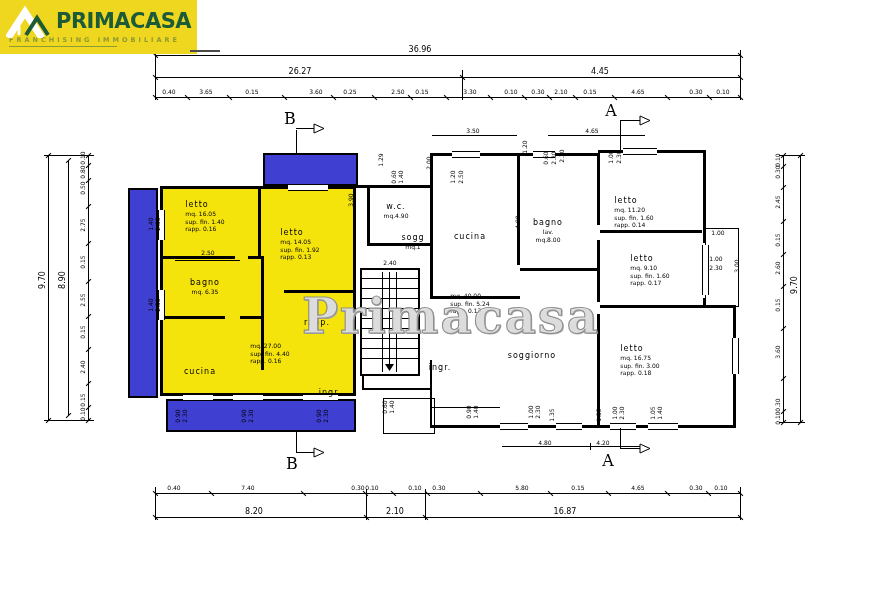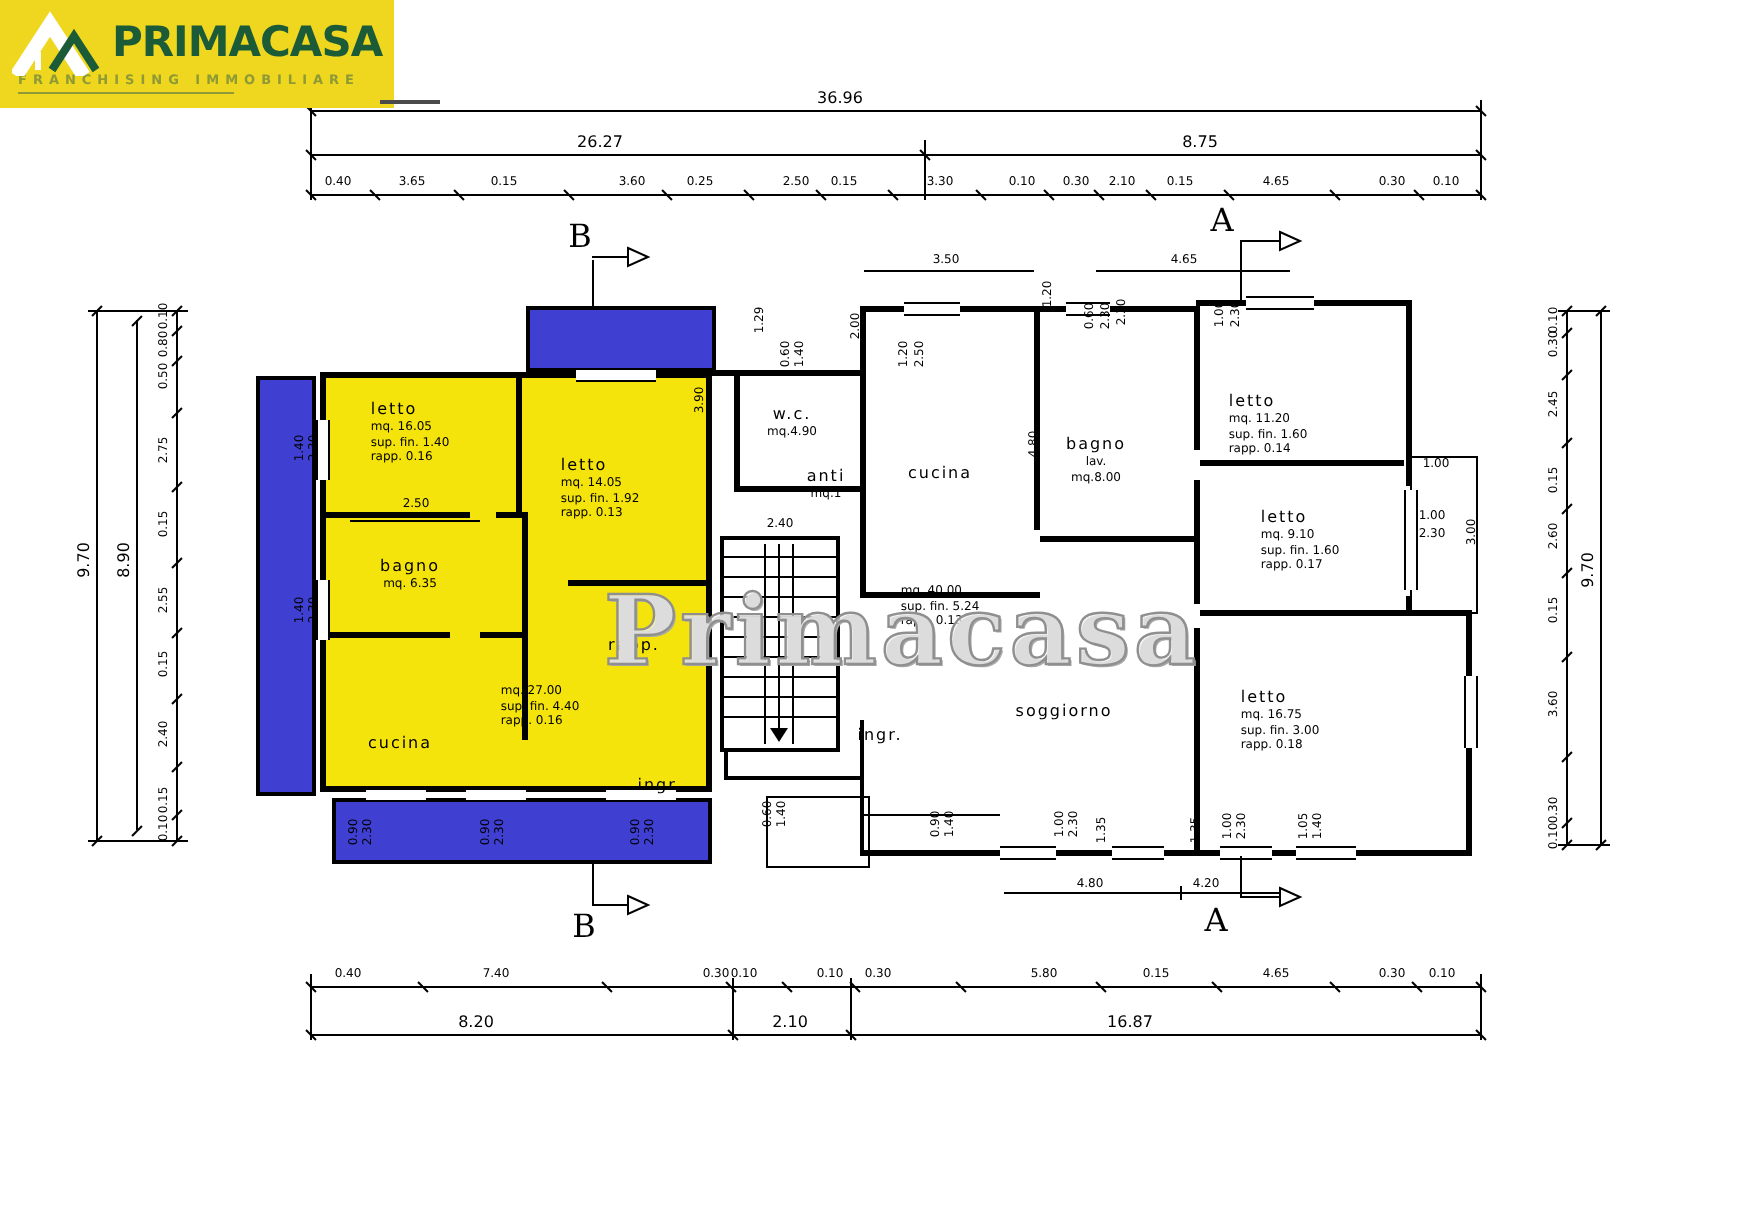--- a/index.html
+++ b/index.html
@@ -188,21 +188,21 @@
 
 <div class="ln" style="left: 155px; top: 55px; width: 585px; height: 1px;"></div>
     <div class="tick" style="left: 154.5px; top: 52px;"></div>
     <div class="tick" style="left: 739.5px; top: 52px;"></div>
     <div class="dlbl" style="left: 420px; top: 49px; font-size: 8px;">36.96</div>
     <div class="ln" style="left: 155px; top: 77px; width: 585px; height: 1px;"></div>
     <div class="tick" style="left: 154.5px; top: 74px;"></div>
     <div class="tick" style="left: 739.5px; top: 74px;"></div>
     <div class="tick" style="left: 461.5px; top: 74px;"></div>
     <div class="dlbl" style="left: 300px; top: 71px; font-size: 8px;">26.27</div>
-    <div class="dlbl" style="left: 600px; top: 71px; font-size: 8px;">8.75</div>
+    <div class="dlbl" style="left: 600px; top: 71px; font-size: 8px;">4.45</div>
     <div class="ln" style="left: 155px; top: 97px; width: 585px; height: 1px;"></div>
     <div class="tick" style="left: 154.5px; top: 94px;"></div>
     <div class="tick" style="left: 739.5px; top: 94px;"></div>
     <div class="tick" style="left: 187px; top: 94px;"></div>
     <div class="tick" style="left: 228.5px; top: 94px;"></div>
     <div class="tick" style="left: 283.5px; top: 94px;"></div>
     <div class="tick" style="left: 332.5px; top: 94px;"></div>
     <div class="tick" style="left: 373.5px; top: 94px;"></div>
     <div class="tick" style="left: 409.5px; top: 94px;"></div>
     <div class="tick" style="left: 445.5px; top: 94px;"></div>
@@ -250,21 +250,21 @@
     <div class="dlbl" style="left: 522px; top: 487px; font-size: 6px;">5.80</div>
     <div class="dlbl" style="left: 578px; top: 487px; font-size: 6px;">0.15</div>
     <div class="dlbl" style="left: 638px; top: 487px; font-size: 6px;">4.65</div>
     <div class="dlbl" style="left: 696px; top: 487px; font-size: 6px;">0.30</div>
     <div class="dlbl" style="left: 721px; top: 487px; font-size: 6px;">0.10</div>
     <div class="ln" style="left: 155px; top: 517px; width: 585px; height: 1px;"></div>
     <div class="tick" style="left: 154.5px; top: 514px;"></div>
     <div class="tick" style="left: 739.5px; top: 514px;"></div>
     <div class="tick" style="left: 365.5px; top: 514px;"></div>
     <div class="tick" style="left: 424.5px; top: 514px;"></div>
-    <div class="dlbl" style="left: 238px; top: 511px; font-size: 8px;">8.20</div>
+    <div class="dlbl" style="left: 254px; top: 511px; font-size: 8px;">8.20</div>
     <div class="dlbl" style="left: 395px; top: 511px; font-size: 8px;">2.10</div>
     <div class="dlbl" style="left: 565px; top: 511px; font-size: 8px;">16.87</div>
     <div class="ln" style="left: 48px; top: 155px; width: 1px; height: 265px;"></div>
     <div class="tickv" style="left: 45px; top: 154.5px;"></div>
     <div class="tickv" style="left: 45px; top: 419.5px;"></div>
     <div class="dlbl rot" style="left: 42px; top: 280px; font-size: 8px;">9.70</div>
     <div class="ln" style="left: 68px; top: 160px; width: 1px; height: 255px;"></div>
     <div class="tickv" style="left: 65px; top: 159.5px;"></div>
     <div class="tickv" style="left: 65px; top: 414.5px;"></div>
     <div class="dlbl rot" style="left: 62px; top: 280px; font-size: 8px;">8.90</div>
@@ -388,21 +388,21 @@
       <div class="rl1">rapp.</div>
     </div>
     <div class="room" style="left: 330px; top: 393px; transform: translate(-50%, -50%);">
       <div class="rl1">ingr.</div>
     </div>
     <div class="room" style="left: 396px; top: 211px; transform: translate(-50%, -50%);">
       <div class="rl1">w.c.</div>
       <div class="rl2">mq.4.90</div>
     </div>
     <div class="room" style="left: 413px; top: 242px; transform: translate(-50%, -50%);">
-      <div class="rl1">anti</div>
+      <div class="rl1">sogg</div>
       <div class="rl2">mq.1</div>
     </div>
     <div class="room" style="left: 470px; top: 237px; transform: translate(-50%, -50%);">
       <div class="rl1">cucina</div>
     </div>
     <div class="room left" style="left: 470px; top: 303px; transform: translate(-50%, -50%);">
       <div class="rl2">mq. 40.00</div>
       <div class="rl2">sup. fin. 5.24</div>
       <div class="rl2">rapp. 0.13</div>
     </div>

